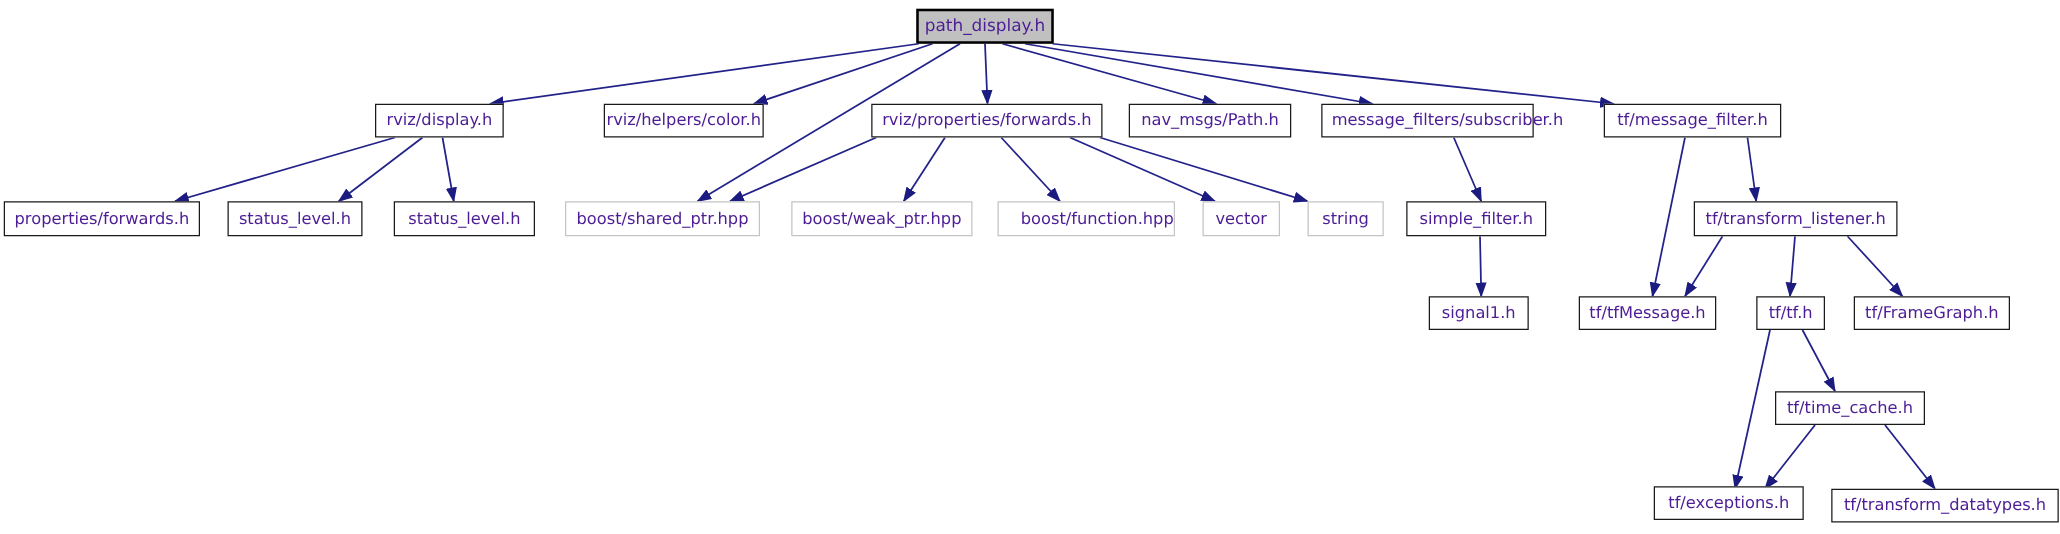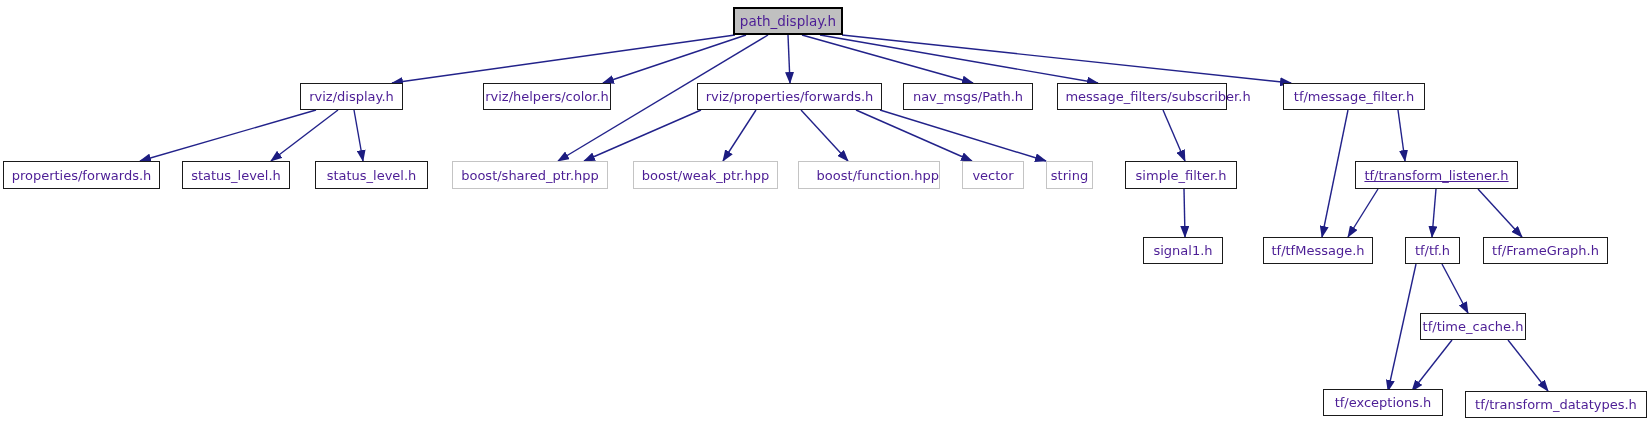--- a/index.html
+++ b/index.html
@@ -104,42 +104,42 @@
       </div>
       <div class="node external" style="left: 633px; top: 161px; width: 145px; height: 28px;">
         <span>boost/weak_ptr.hpp</span>
       </div>
       <div class="node external" style="left: 798px; top: 161px; width: 142px; height: 28px; justify-content: flex-end;">
         <span>boost/function.hpp</span>
       </div>
       <div class="node external" style="left: 962px; top: 161px; width: 62px; height: 28px;">
         <span>vector</span>
       </div>
-      <div class="node external" style="left: 1046px; top: 161px; width: 47px; height: 28px; text-align: right;">
+      <div class="node external" style="left: 1046px; top: 161px; width: 61px; height: 28px; text-align: right;">
         <span>string</span>
       </div>
       <div class="node" style="left: 1125px; top: 161px; width: 112px; height: 28px;">
         <span>simple_filter.h</span>
       </div>
-      <div class="node" style="left: 1355px; top: 161px; width: 163px; height: 28px; text-decoration: underline;">
+      <div class="node" style="left: 1355px; top: 161px; width: 163px; height: 28px;">
         <span>tf/transform_listener.h</span>
       </div>
       <div class="node" style="left: 1143px; top: 237px; width: 80px; height: 27px;">
         <span>signal1.h</span>
       </div>
       <div class="node" style="left: 1263px; top: 237px; width: 110px; height: 27px;">
         <span>tf/tfMessage.h</span>
       </div>
       <div class="node" style="left: 1405px; top: 237px; width: 55px; height: 27px;">
         <span>tf/tf.h</span>
       </div>
       <div class="node" style="left: 1483px; top: 237px; width: 125px; height: 27px;">
         <span>tf/FrameGraph.h</span>
       </div>
-      <div class="node" style="left: 1420px; top: 313px; width: 106px; height: 27px;">
+      <div class="node" style="left: 1420px; top: 313px; width: 120px; height: 27px;">
         <span>tf/time_cache.h</span>
       </div>
       <div class="node" style="left: 1323px; top: 389px; width: 120px; height: 27px;">
         <span>tf/exceptions.h</span>
       </div>
       <div class="node" style="left: 1465px; top: 391px; width: 182px; height: 27px;">
         <span>tf/transform_datatypes.h</span>
       </div>
     </div>
 </div>

